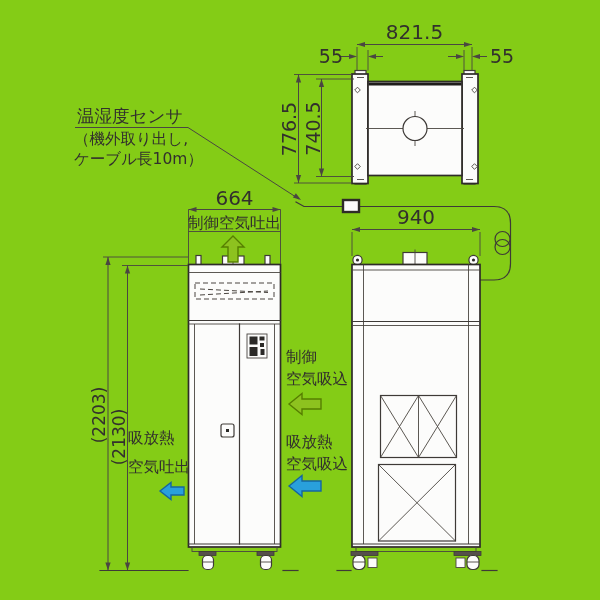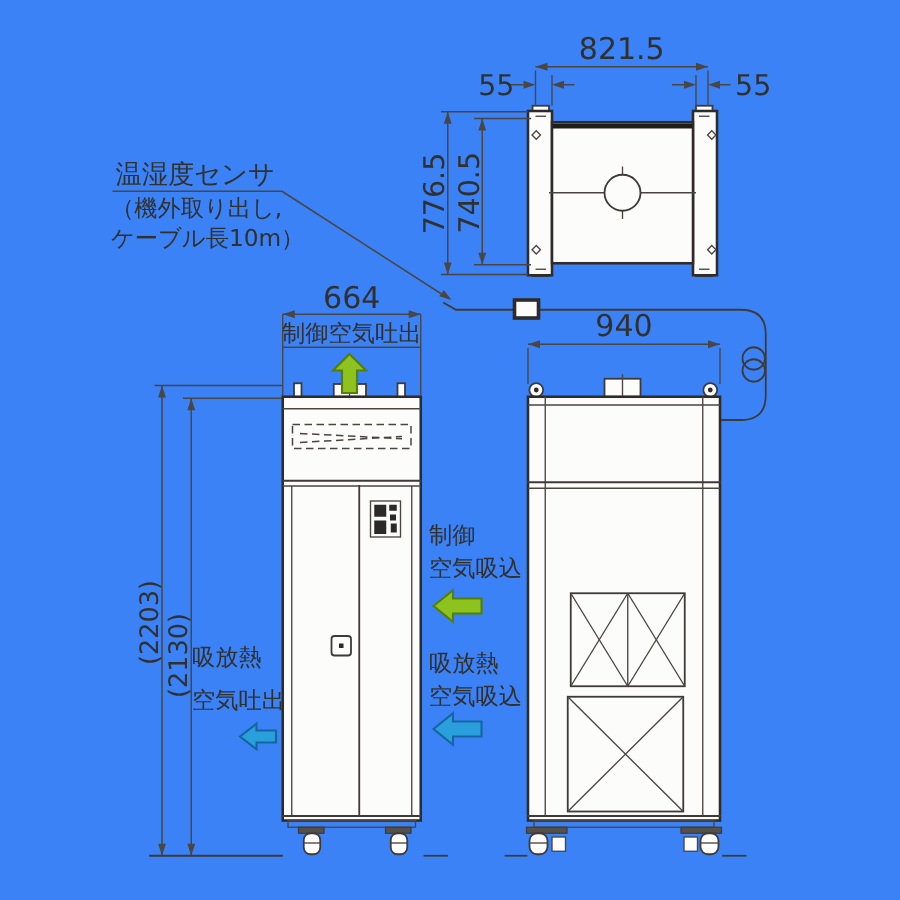--- a/index.html
+++ b/index.html
@@ -1,16 +1,16 @@
 <!DOCTYPE html>
 <html><head>
 <meta charset="utf-8">
 <style>
   html,body{margin:0;padding:0;background:#eceae7;}
-  .canvas{position:relative;width:600px;height:600px;background:#3b82f6;overflow:hidden;
+  .canvas{position:relative;width:600px;height:600px;background:#84cc16;overflow:hidden;
           font-family:"DejaVu Sans","Liberation Sans",sans-serif;}
   svg{position:absolute;left:0;top:0;}
   
   .ln{stroke:#3e3a37;stroke-width:1.2;fill:none;stroke-linecap:square;}
   .lnthin{stroke:#4a4540;stroke-width:0.9;fill:none;}
   .lnthick{stroke:#2e2b28;stroke-width:1.7;fill:none;}
   .heavy{stroke:#1f1d1b;stroke-width:3.2;fill:none;}
   .white{fill:#fcfcfb;}
   .dim{stroke:#4a4641;stroke-width:1;fill:none;}
   .arr{fill:#4a4641;stroke:none;}

